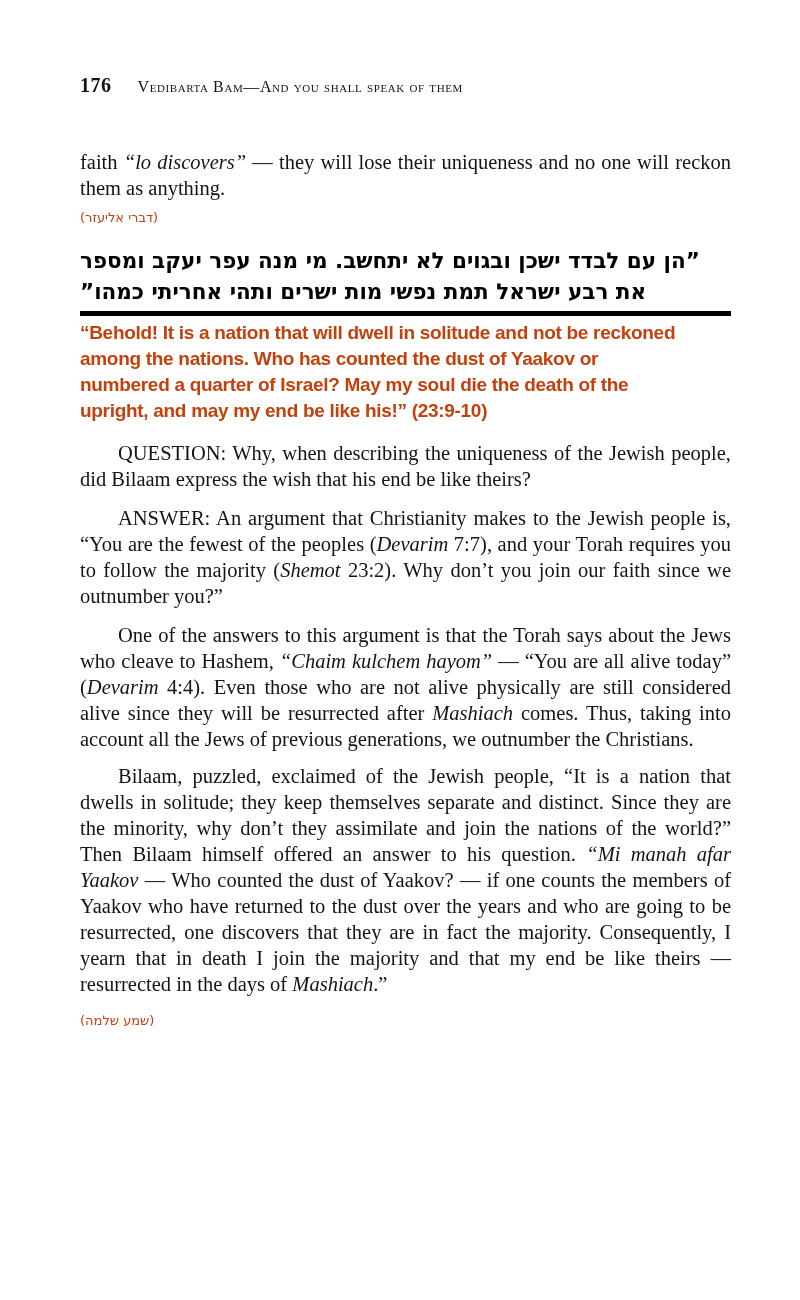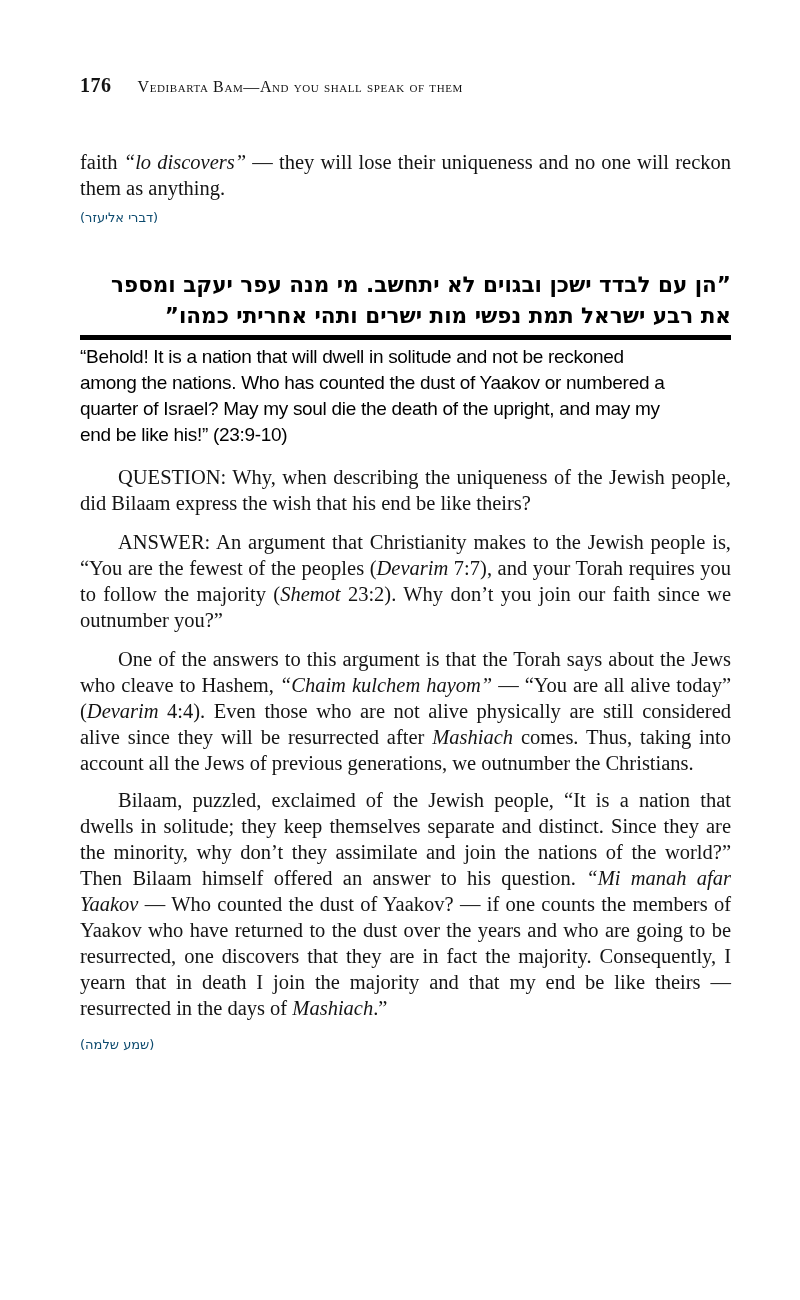--- a/index.html
+++ b/index.html
@@ -52,50 +52,50 @@
   .p-answer  { margin-top: 13px; }
   .p-three   { margin-top: 13px; }
   .p-four    { margin-top: 11px; }
   
   .attribution {
     direction: rtl;
     text-align: left;
     font-family: "DejaVu Sans", sans-serif;
     font-size: 13px;
     margin-top: 9px;
-    color: #0c4a6e;
+    color: #c2410c;
   }
   .attribution.closing { margin-top: 16px; }
   
   .hebrew-verse {
     direction: rtl;
-    text-align: right;
+    text-align: left;
     font-family: "DejaVu Sans", sans-serif;
     font-weight: bold;
     font-size: 21.5px;
     line-height: 31px;
-    margin-top: 44px;
+    margin-top: 20px;
     color: #000;
   }
   
   .rule {
     width: 651px; height: 5px;
     background: #000;
     margin-top: 4px;
   }
   
   .translation {
     font-family: "Liberation Sans", sans-serif;
-    font-weight: normal;
+    font-weight: bold;
     font-size: 19px;
     line-height: 26px;
     letter-spacing: -0.3px;
     margin-top: 4px;
     width: 600px;
-    color: #000000;
+    color: #c2410c;
     text-align: left;
   }
 </style>
 </head>
 <body>
 
 <div class="page">
   <div class="content">
 
     <div class="header">

